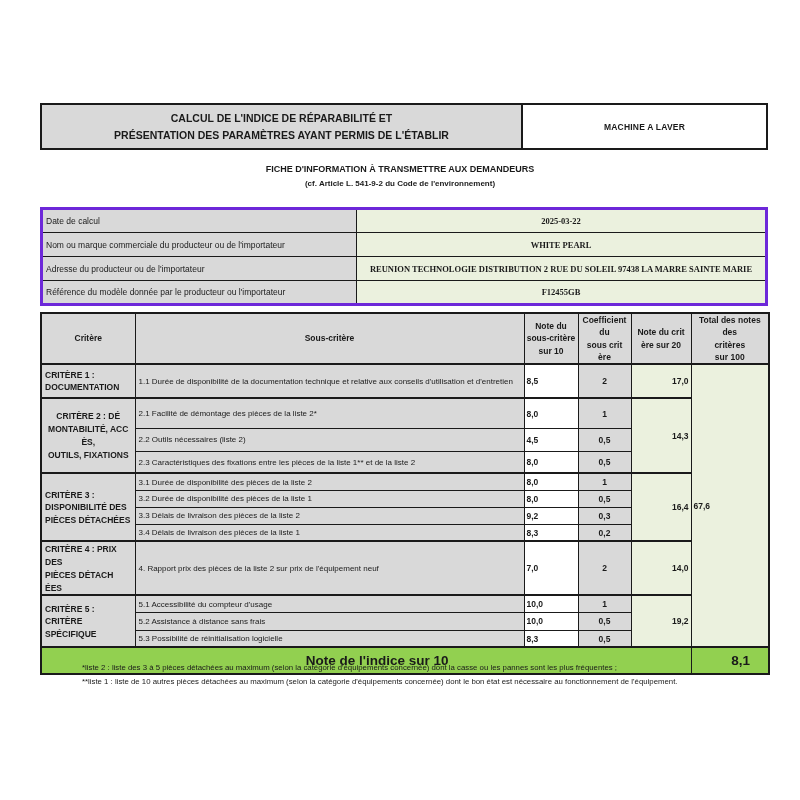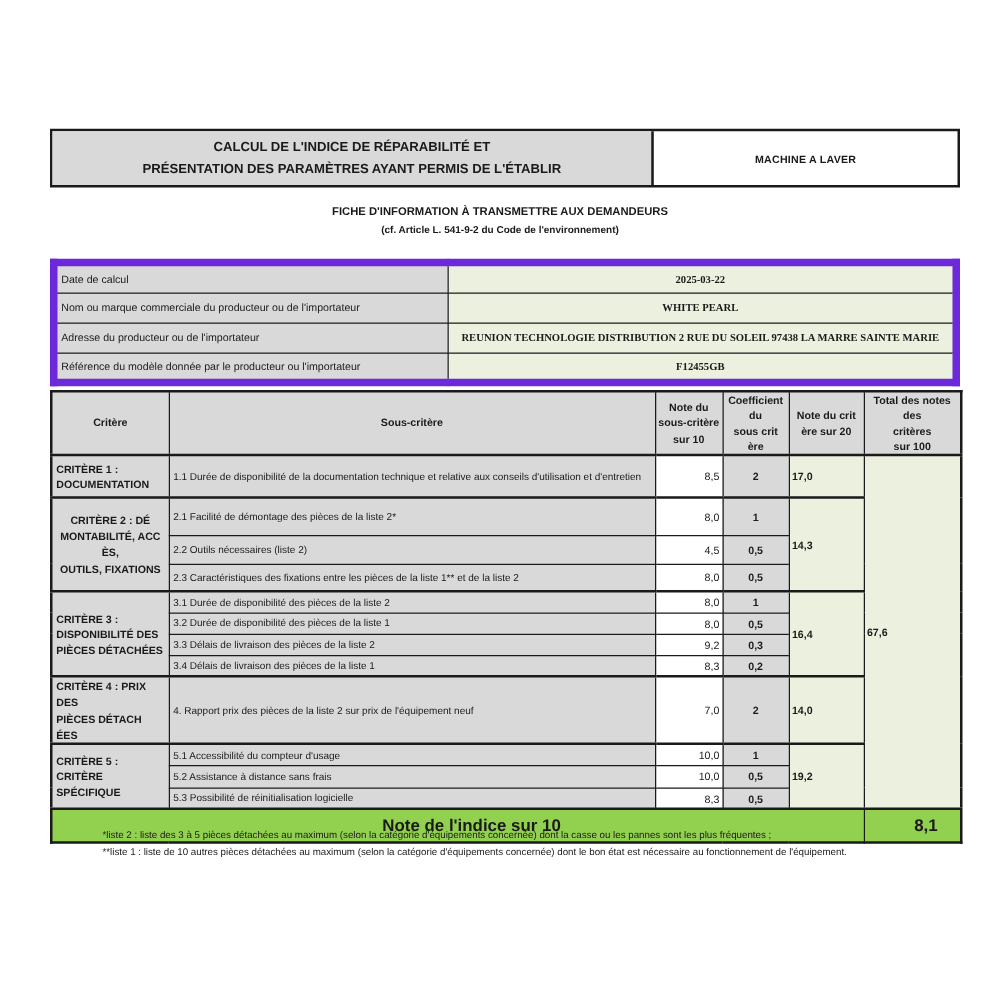--- a/index.html
+++ b/index.html
@@ -31,21 +31,21 @@
 
   
   .subtitle { position: absolute; left: 0; top: 164px; width: 800px; text-align: center; }
   .subtitle .s1 { font-weight: bold; font-size: 9px; }
   .subtitle .s2 { font-weight: bold; font-size: 8px; margin-top: 5px; }
 
   
   table { border-collapse: collapse; table-layout: fixed; }
   .info-table {
     position: absolute; left: 40px; top: 207px; width: 728px;
-    border: 6px solid #6d28d9;
+    border: 3px solid #6d28d9;
   }
   .info-table td { border: 1px solid #1a1a1a; height: 24px; padding: 0; }
   .info-label {
     width: 315px; background: var(--cell-gray, #d9d9d9);
     font-size: 8.5px; padding-left: 3px !important; vertical-align: middle;
   }
   .info-value {
     background: var(--cell-green-light, #ebf1de);
     font-weight: bold; font-size: 8.5px; text-align: center; vertical-align: middle; font-family: Liberation Serif, serif;
   }
@@ -66,23 +66,23 @@
     background: var(--cell-gray, #d9d9d9);
     font-weight: bold; font-size: 8.5px; line-height: 1.5;
     text-align: left; padding-left: 3px !important;
   }
   .crit-center { text-align: center; padding-left: 2px !important; }
   .va-top { vertical-align: top; padding-top: 1px !important; }
   .sub {
     background: var(--cell-gray, #d9d9d9);
     font-size: 8px; text-align: left; padding-left: 3px !important;
   }
-  .note { background: #ffffff; font-weight: normal; font-size: 8.5px; text-align: right; }
+  .note { background: #ffffff; font-weight: bold; font-size: 8.5px; text-align: left; }
   .coef { background: var(--cell-gray, #d9d9d9); font-weight: bold; font-size: 8.5px; text-align: center; }
-  .note20 { background: var(--cell-green-light, #ebf1de); font-weight: bold; font-size: 8.5px; text-align: left; }
+  .note20 { background: var(--cell-green-light, #ebf1de); font-weight: bold; font-size: 8.5px; text-align: right; }
   .total-cell { background: var(--cell-green-light, #ebf1de); font-weight: bold; font-size: 8.5px; text-align: left; }
   tr.group-start td { border-top: 2px solid #1a1a1a; }
   .h34 td { height: 34px; } .h30 td { height: 30px; } .h23 td { height: 23px; }
   .h22 td { height: 22px; } .h17 td { height: 17px; } .h18 td { height: 18px; }
   .h40 td { height: 40px; } .h27 td { height: 27px; padding-left: 24px; }
   .index-label {
     background: var(--accent-green, #92d050);
     font-weight: bold; font-size: 13.5px; text-align: center;
   }
   .index-value {

